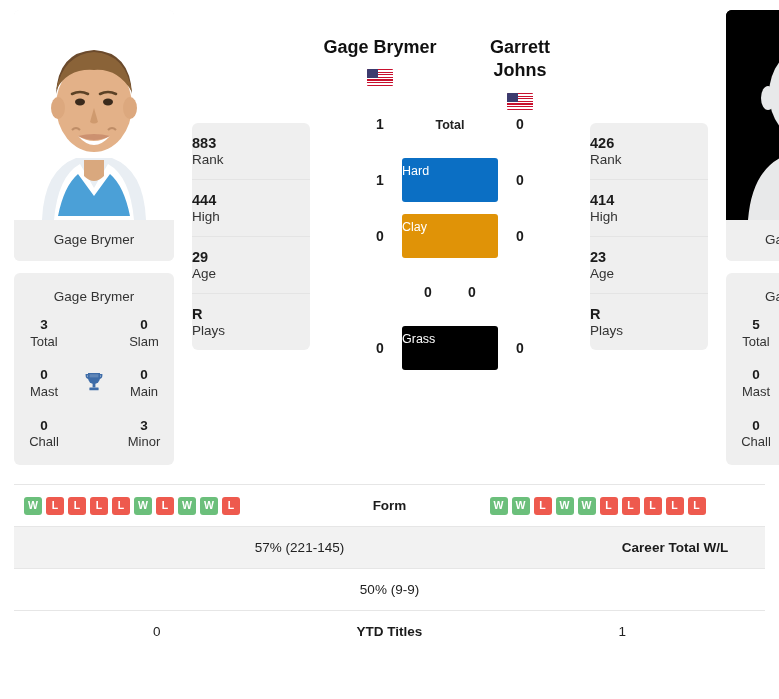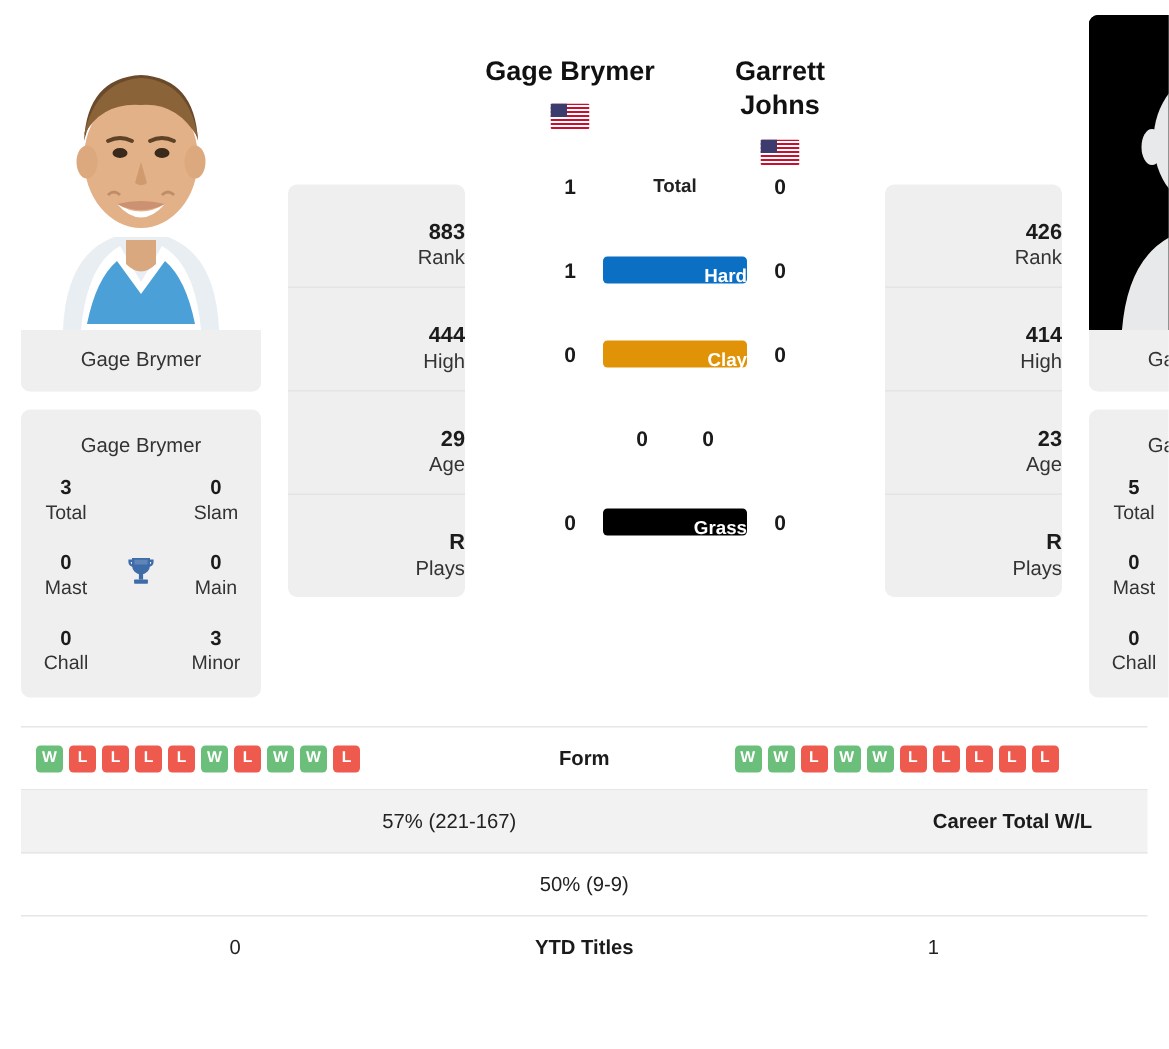--- a/index.html
+++ b/index.html
@@ -63,24 +63,23 @@
     margin-left: 18px;
     background: #efefef;
     border-radius: 6px;
     margin-top: 113px;
     overflow: hidden;
   }
   .stat-cell {
     height: 56px;
     display: flex;
     flex-direction: column;
-    align-items: flex-end;
+    align-items: flex-start;
     justify-content: center;
     border-bottom: 1px solid #e4e4e4;
-    margin-top: 12px;
   }
   .stat-cell:last-child { border-bottom: none; }
   .stat-val {
     font-size: 14.5px;
     font-weight: bold;
     color: #1b1b1b;
     line-height: 1.25;
   }
   .stat-lbl {
     font-size: 13.5px;
@@ -161,27 +160,27 @@
     text-align: center;
   }
   .h2h-total-label {
     font-size: 12.5px;
     font-weight: bold;
     color: #222;
   }
   .surface-pill {
     display: block;
     width: 96px;
-    height: 18px;
+    height: 44px;
     line-height: 26px;
     border-radius: 3px;
     color: #ffffff;
     font-size: 12.5px;
-    font-weight: bold;
-    text-align: right;
+    font-weight: normal;
+    text-align: left;
   }
 
   
   .trophy-col {
     width: 135px;
     flex: 0 0 135px;
     background: #efefef;
     border-radius: 6px;
     margin-top: 0;
     padding: 10px 0 14px 0;
@@ -527,21 +526,21 @@
             <div class="badge" style="background: rgb(238, 90, 78);">L</div>
             <div class="badge" style="background: rgb(238, 90, 78);">L</div>
             <div class="badge" style="background: rgb(238, 90, 78);">L</div>
             <div class="badge" style="background: rgb(238, 90, 78);">L</div>
             <div class="badge" style="background: rgb(238, 90, 78);">L</div>
           </div>
       </div>
     </div>
 
     <div class="trow shaded">
-      <div class="tleft centered">57% (221-167)</div>
+      <div class="tleft centered">57% (221-145)</div>
       <div class="tmid">Career Total W/L</div>
     </div>
 
     <div class="trow">
       <div class="tright centered">50% (9-9)</div>
     </div>
 
 
     <div class="trow" style="border-bottom:none;">
       <div class="tleft centered">0</div>

